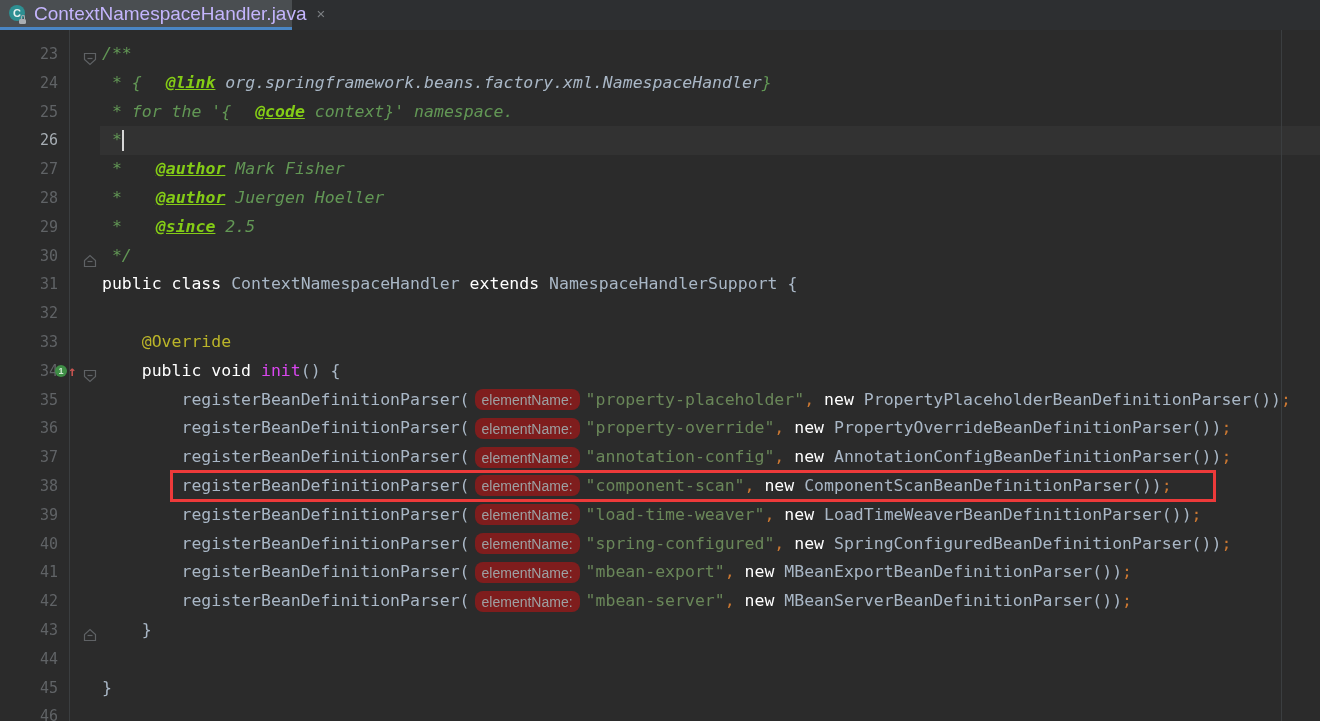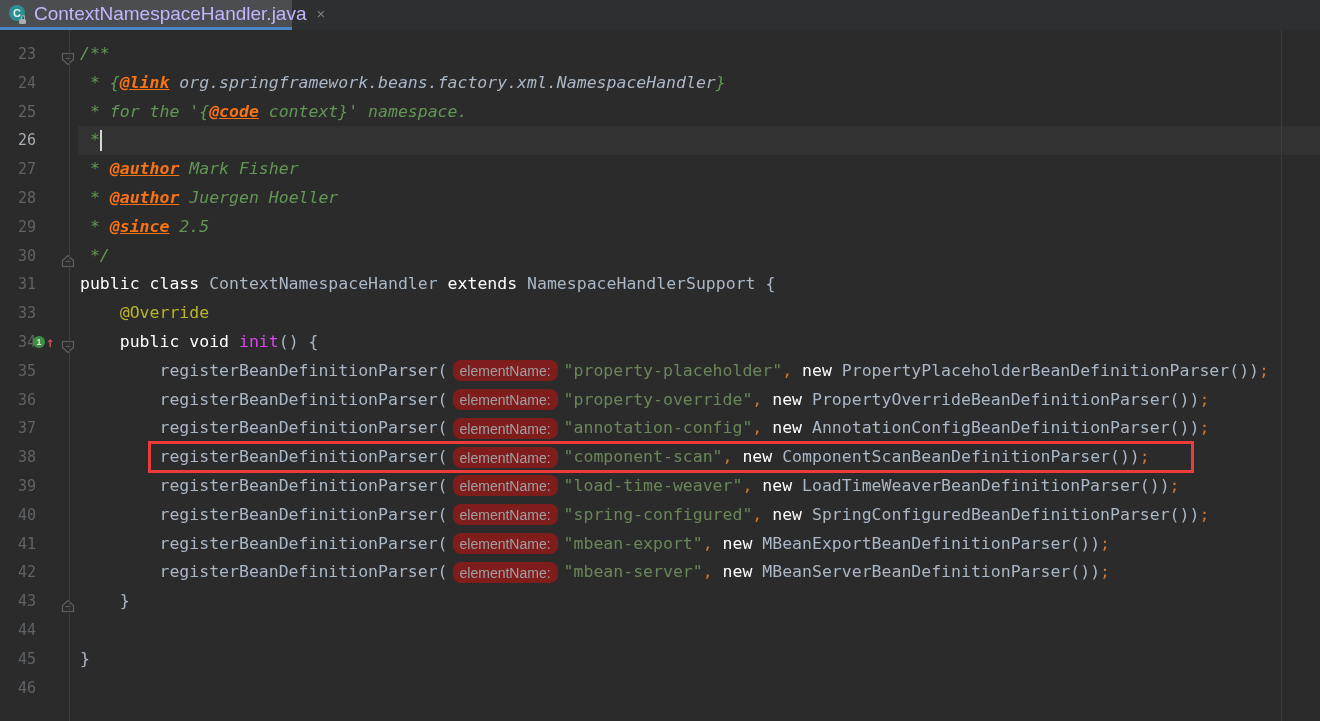--- a/index.html
+++ b/index.html
@@ -14,32 +14,32 @@
              font-size:15px;line-height:1;padding:1px 2px;}
   .cls-icon{position:relative;width:17px;height:17px;flex:0 0 17px;}
   .cls-circle{position:absolute;left:0;top:0;width:16px;height:16px;border-radius:50%;
               background:#2E8F92;color:#E8F2F2;font-family:"Liberation Sans",sans-serif;
               font-size:11px;font-weight:bold;display:flex;align-items:center;justify-content:center;}
   .lock{position:absolute;right:-1px;bottom:-2px;width:8px;height:9px;}
   .lock .shackle{position:absolute;left:1.5px;top:0;width:4px;height:4px;border:1.4px solid #A9AEB3;
                  border-bottom:none;border-radius:3px 3px 0 0;box-sizing:border-box;}
   .lock .body{position:absolute;left:0;bottom:0;width:7px;height:5.5px;background:#A9AEB3;border-radius:1.5px;}
   
-  .editor{position:absolute;left:0;top:30px;right:0;bottom:0;overflow:hidden;}
+  .editor{position:absolute;left:0;top:30px;right:0;bottom:0;overflow:hidden;padding-left:22px;}
   .rows{padding-top:10px;}
   .row{display:flex;height:28.8px;line-height:28.8px;position:relative;white-space:pre;}
   .row.current .code, .row.current .curfill{background:#323232;}
   .gutter{flex:0 0 78px;position:relative;}
   .num{position:absolute;left:0;top:0;width:36px;text-align:right;font-size:15px;color:#606366;}
   .row.current .num{color:#A6ADB3;}
   .code{flex:1 1 auto;position:relative;font-size:16.5px;color:#A9B7C6;padding-left:2px;}
   
   .tk{display:inline;}
   .cmt{color:#629755;font-style:italic;}
-  .tag{color:#f97316;font-style:italic;font-weight:bold;text-decoration:underline;}
+  .tag{color:#84cc16;font-style:italic;font-weight:bold;text-decoration:underline;margin-left:24px;}
   .ref{color:#A9B7C6;font-style:italic;}
   .kw{color:#ffffff;}
   .ann{color:#BBB529;}
   .mth{color:#d946ef;}
   .str{color:#6A8759;}
   .pln{color:#A9B7C6;}
   .sep{color:#CC7832;}
   .hint{background:#7f1d1d;color:#9DA0A2;font-family:"Liberation Sans",sans-serif;font-size:14px;
         font-style:normal;border-radius:8px;padding:2.5px 7px;margin:0 6px 0 5px;}
   
@@ -87,20 +87,21 @@
         <div class="row"><div class="gutter"><span class="num">25</span></div><div class="code"><span class="tk cmt"> * for the '{</span><span class="tk tag">@code</span><span class="tk cmt"> context}' namespace.</span></div></div>
         <div class="row current"><div class="gutter"><span class="num">26</span></div><div class="code"><span class="tk cmt"> *</span><span class="caret" style="left: calc(2ch + 2px);"></span></div></div>
         <div class="row"><div class="gutter"><span class="num">27</span></div><div class="code"><span class="tk cmt"> * </span><span class="tk tag">@author</span><span class="tk cmt"> Mark Fisher</span></div></div>
         <div class="row"><div class="gutter"><span class="num">28</span></div><div class="code"><span class="tk cmt"> * </span><span class="tk tag">@author</span><span class="tk cmt"> Juergen Hoeller</span></div></div>
         <div class="row"><div class="gutter"><span class="num">29</span></div><div class="code"><span class="tk cmt"> * </span><span class="tk tag">@since</span><span class="tk cmt"> 2.5</span></div></div>
         <div class="row"><div class="gutter"><span class="num">30</span><span class="fold"><svg width="14" height="14" viewBox="0 0 14 14">
                 <path d="M1.5 12.5 H12.5 V6.5 L7 1.5 L1.5 6.5 Z" fill="#2B2B2B" stroke="#5F6265" stroke-width="1.2"></path>
                 <line x1="4.5" y1="7.5" x2="9.5" y2="7.5" stroke="#5F6265" stroke-width="1.2"></line>
               </svg></span></div><div class="code"><span class="tk cmt"> */</span></div></div>
         <div class="row"><div class="gutter"><span class="num">31</span></div><div class="code"><span class="tk kw">public</span><span class="tk pln"> </span><span class="tk kw">class</span><span class="tk pln"> ContextNamespaceHandler </span><span class="tk kw">extends</span><span class="tk pln"> NamespaceHandlerSupport {</span></div></div>
+        <div class="row"><div class="gutter"><span class="num">32</span></div><div class="code"></div></div>
         <div class="row"><div class="gutter"><span class="num">33</span></div><div class="code"><span class="tk pln">    </span><span class="tk ann">@Override</span></div></div>
         <div class="row"><div class="gutter"><span class="num">34</span><span class="ovr"><span class="dot">1</span><span class="arrow">↑</span></span><span class="fold"><svg width="14" height="14" viewBox="0 0 14 14">
                 <path d="M1.5 1.5 H12.5 V7.5 L7 12.5 L1.5 7.5 Z" fill="#2B2B2B" stroke="#5F6265" stroke-width="1.2"></path>
                 <line x1="4.5" y1="6.5" x2="9.5" y2="6.5" stroke="#5F6265" stroke-width="1.2"></line>
               </svg></span></div><div class="code"><span class="tk pln">    </span><span class="tk kw">public</span><span class="tk pln"> </span><span class="tk kw">void</span><span class="tk pln"> </span><span class="tk mth">init</span><span class="tk pln">() {</span></div></div>
         <div class="row"><div class="gutter"><span class="num">35</span></div><div class="code"><span class="tk pln">        registerBeanDefinitionParser(</span><span class="tk hint">elementName:</span><span class="tk str">"property-placeholder"</span><span class="tk sep">,</span><span class="tk pln"> </span><span class="tk kw">new</span><span class="tk pln"> PropertyPlaceholderBeanDefinitionParser())</span><span class="tk sep">;</span></div></div>
         <div class="row"><div class="gutter"><span class="num">36</span></div><div class="code"><span class="tk pln">        registerBeanDefinitionParser(</span><span class="tk hint">elementName:</span><span class="tk str">"property-override"</span><span class="tk sep">,</span><span class="tk pln"> </span><span class="tk kw">new</span><span class="tk pln"> PropertyOverrideBeanDefinitionParser())</span><span class="tk sep">;</span></div></div>
         <div class="row"><div class="gutter"><span class="num">37</span></div><div class="code"><span class="tk pln">        registerBeanDefinitionParser(</span><span class="tk hint">elementName:</span><span class="tk str">"annotation-config"</span><span class="tk sep">,</span><span class="tk pln"> </span><span class="tk kw">new</span><span class="tk pln"> AnnotationConfigBeanDefinitionParser())</span><span class="tk sep">;</span></div></div>
         <div class="row"><div class="gutter"><span class="num">38</span></div><div class="code"><span class="tk pln">        registerBeanDefinitionParser(</span><span class="tk hint">elementName:</span><span class="tk str">"component-scan"</span><span class="tk sep">,</span><span class="tk pln"> </span><span class="tk kw">new</span><span class="tk pln"> ComponentScanBeanDefinitionParser())</span><span class="tk sep">;</span></div><div class="redbox" style="border-color: rgb(237, 58, 58);"></div></div>
         <div class="row"><div class="gutter"><span class="num">39</span></div><div class="code"><span class="tk pln">        registerBeanDefinitionParser(</span><span class="tk hint">elementName:</span><span class="tk str">"load-time-weaver"</span><span class="tk sep">,</span><span class="tk pln"> </span><span class="tk kw">new</span><span class="tk pln"> LoadTimeWeaverBeanDefinitionParser())</span><span class="tk sep">;</span></div></div>

